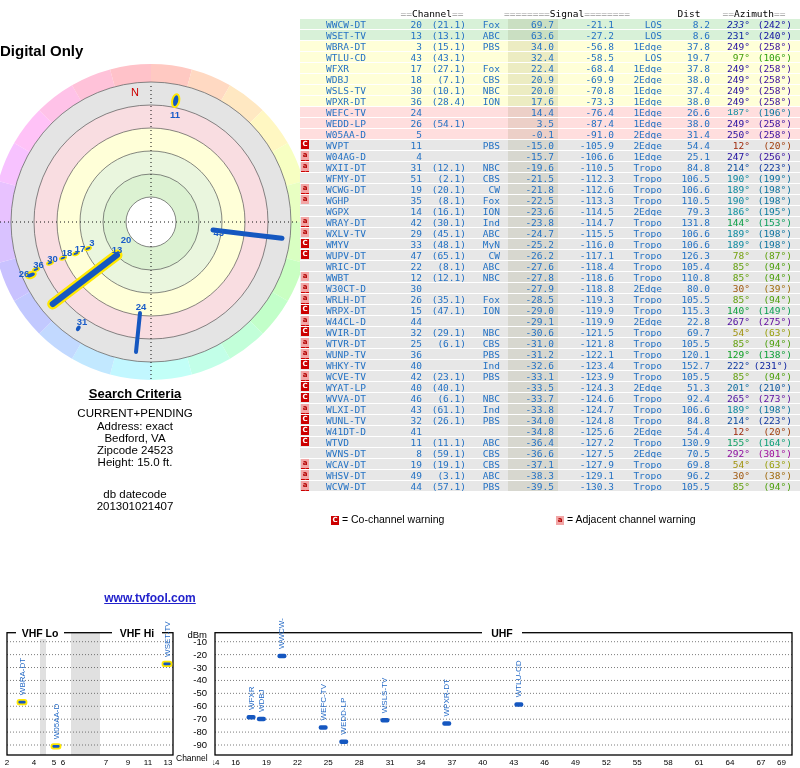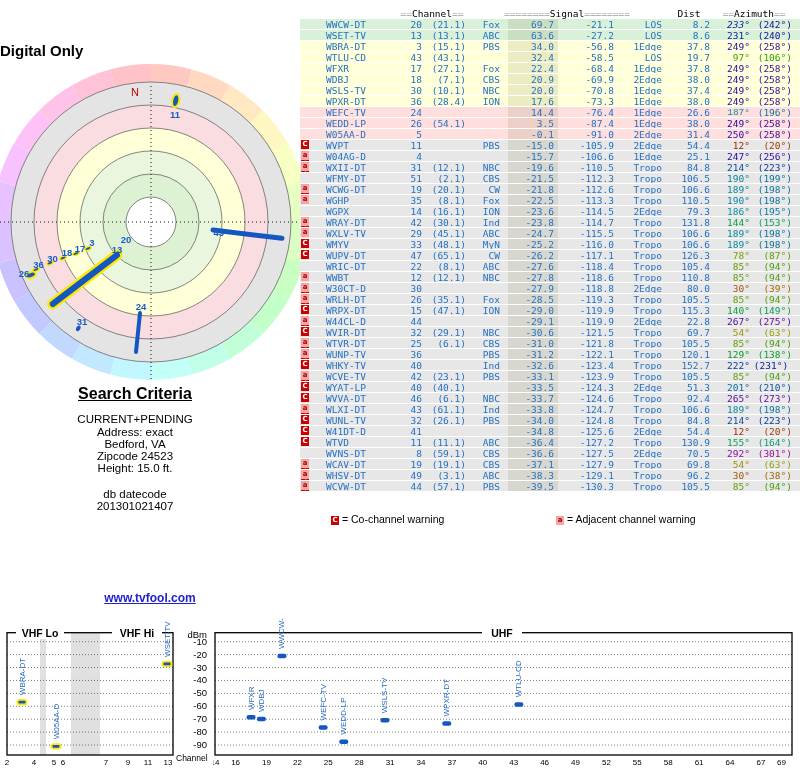--- a/index.html
+++ b/index.html
@@ -2,21 +2,21 @@
 <html><head>
 <meta charset="utf-8">
 <style>
   html,body{margin:0;padding:0}
   body{width:800px;height:768px;position:relative;background:#fff;overflow:hidden;
        font-family:"Liberation Sans",sans-serif;color:#000}
   .abs{position:absolute}
   #polar-title{left:0;top:42px;width:302px;text-align:left;font-size:15px;font-weight:bold}
   #polar-sub{left:0;top:67px;width:302px;text-align:center;font-size:11px}
   #search-block{left:20px;top:388px;width:230px;text-align:center;font-size:11.5px;line-height:12.3px}
-  #search-head{font-size:16px;font-weight:bold;text-decoration:underline;margin-bottom:13px}
+  #search-head{font-size:13px;font-weight:bold;text-decoration:underline;margin-bottom:7px}
   #db-block{left:20px;top:488px;width:230px;text-align:center;font-size:11.5px;line-height:12.3px}
   #site-link{left:0;top:591px;width:300px;text-align:center;font-size:12px;font-weight:bold}
   #site-link a{color:#2222cc}
   #tbl{left:300px;top:8px;width:500px;font-family:"DejaVu Sans Mono",monospace;font-size:9.5px}
   .hrow1{position:relative;height:11px}
   .h1s{position:absolute;top:0;height:11px;line-height:11px;text-align:center;white-space:pre}
   .eq{color:#999}
   .hrow2{display:flex;height:11px;line-height:11px;margin-left:26px;width:468px;border-bottom:1px solid #000}
   .trow{display:flex;height:11px;line-height:11px;border-bottom:1px solid #fff;box-sizing:border-box}
   .trow span,.hrow2 span{display:block;box-sizing:border-box;overflow:hidden;white-space:pre}

